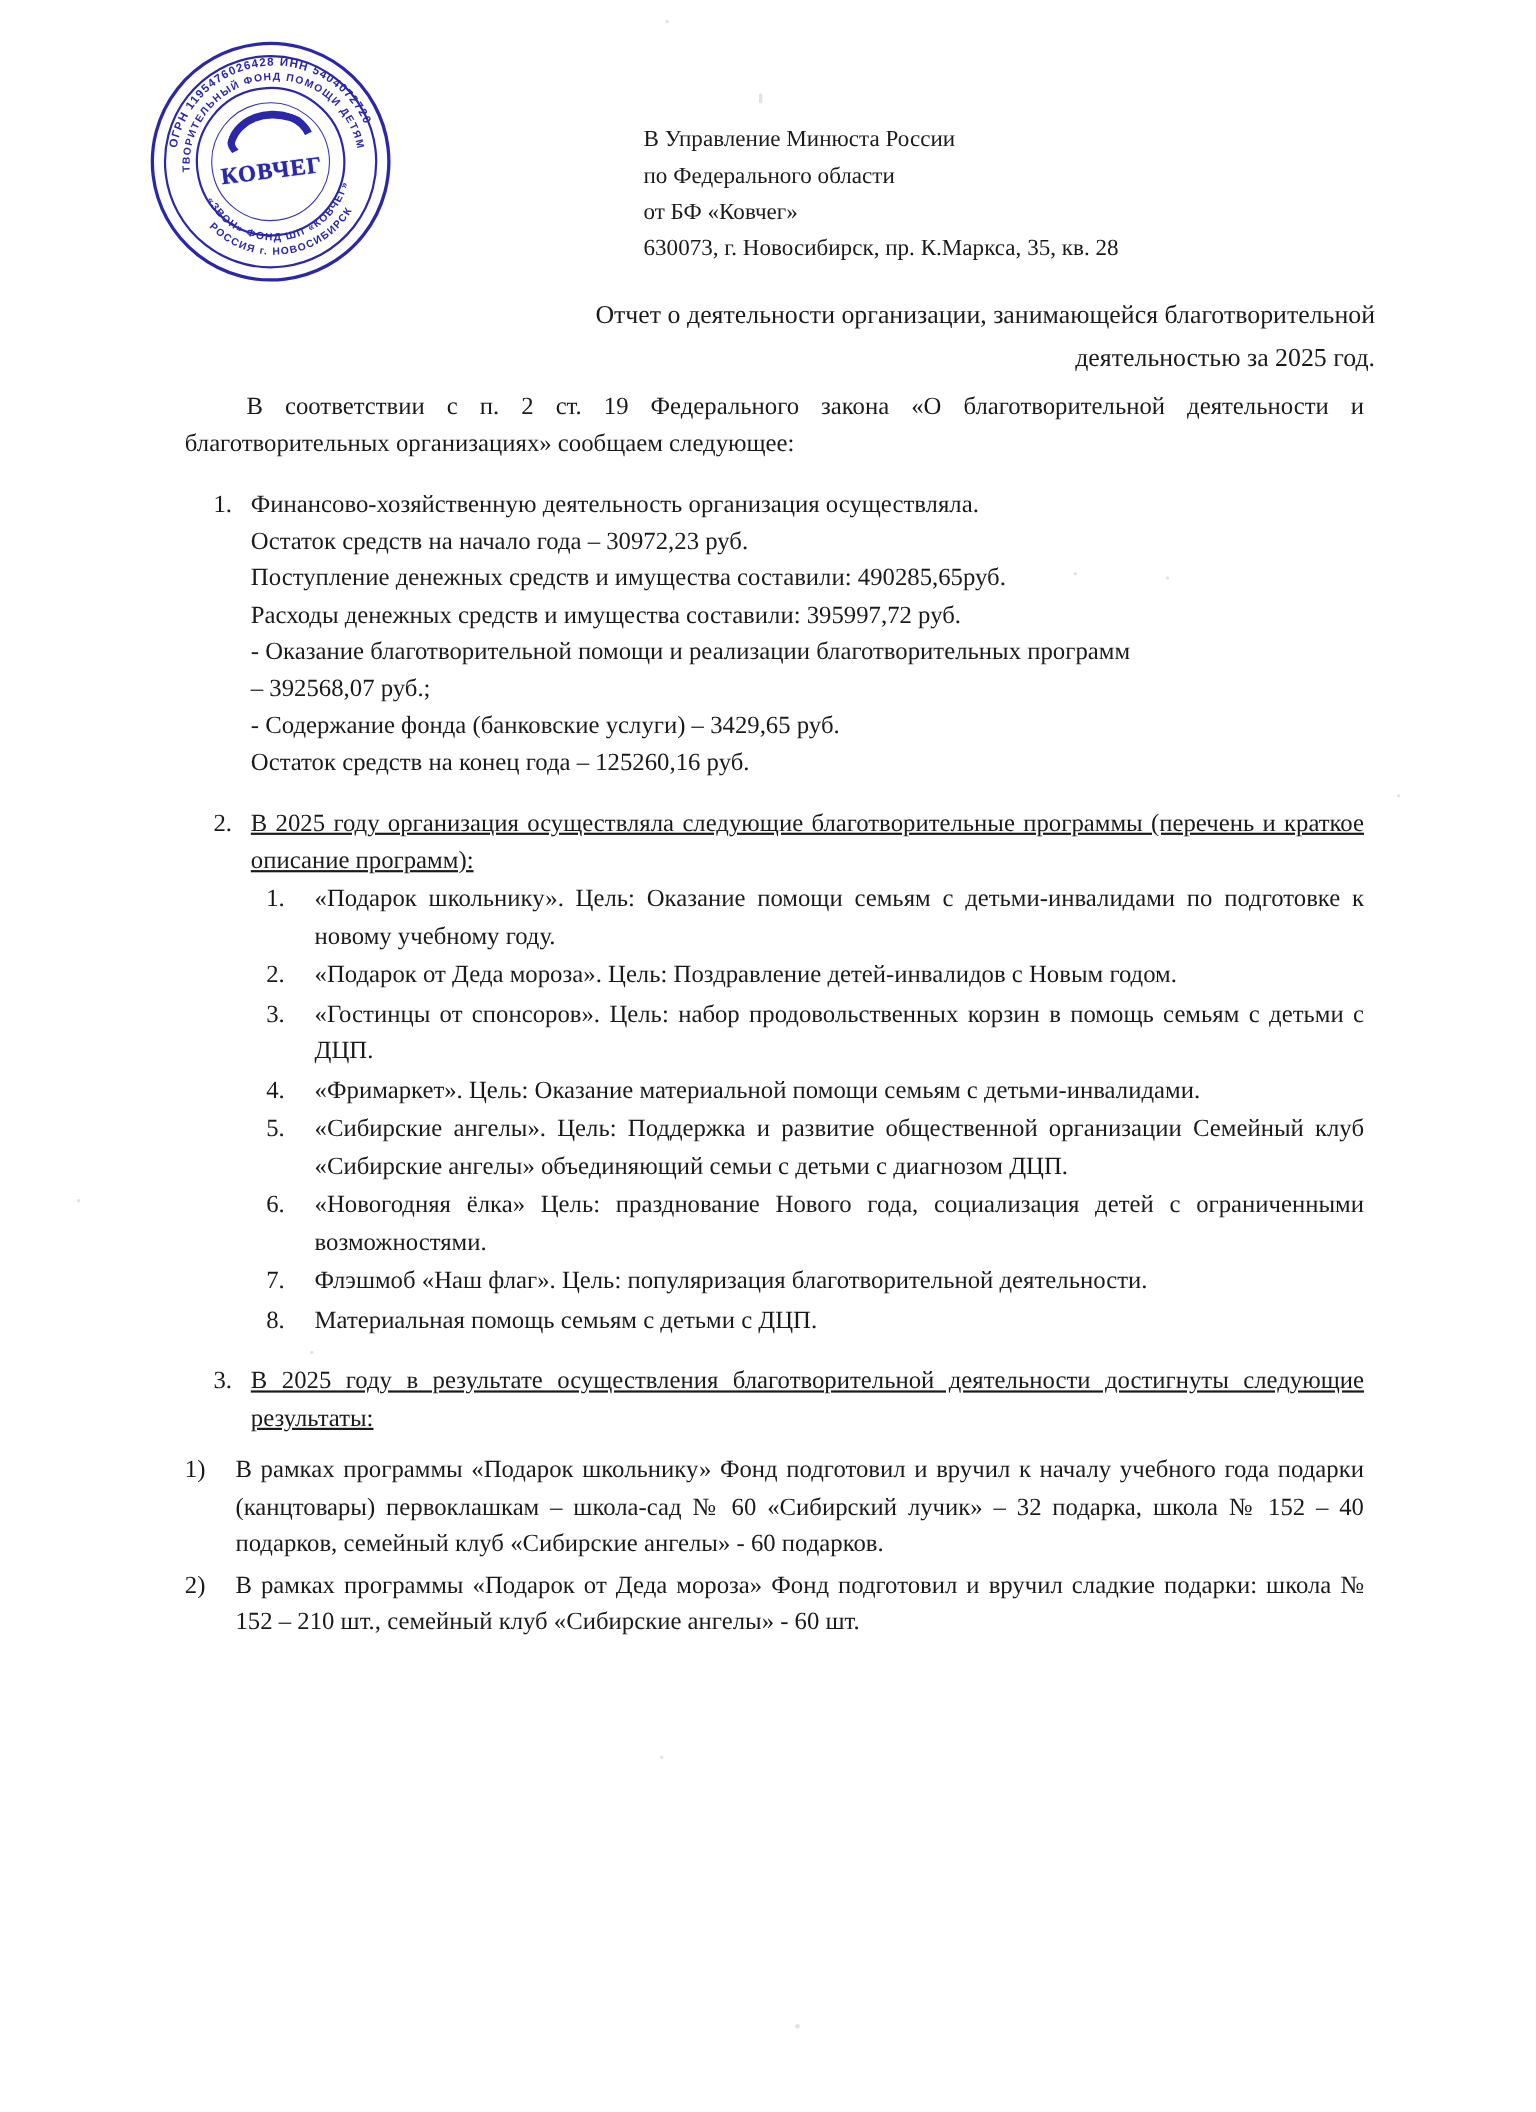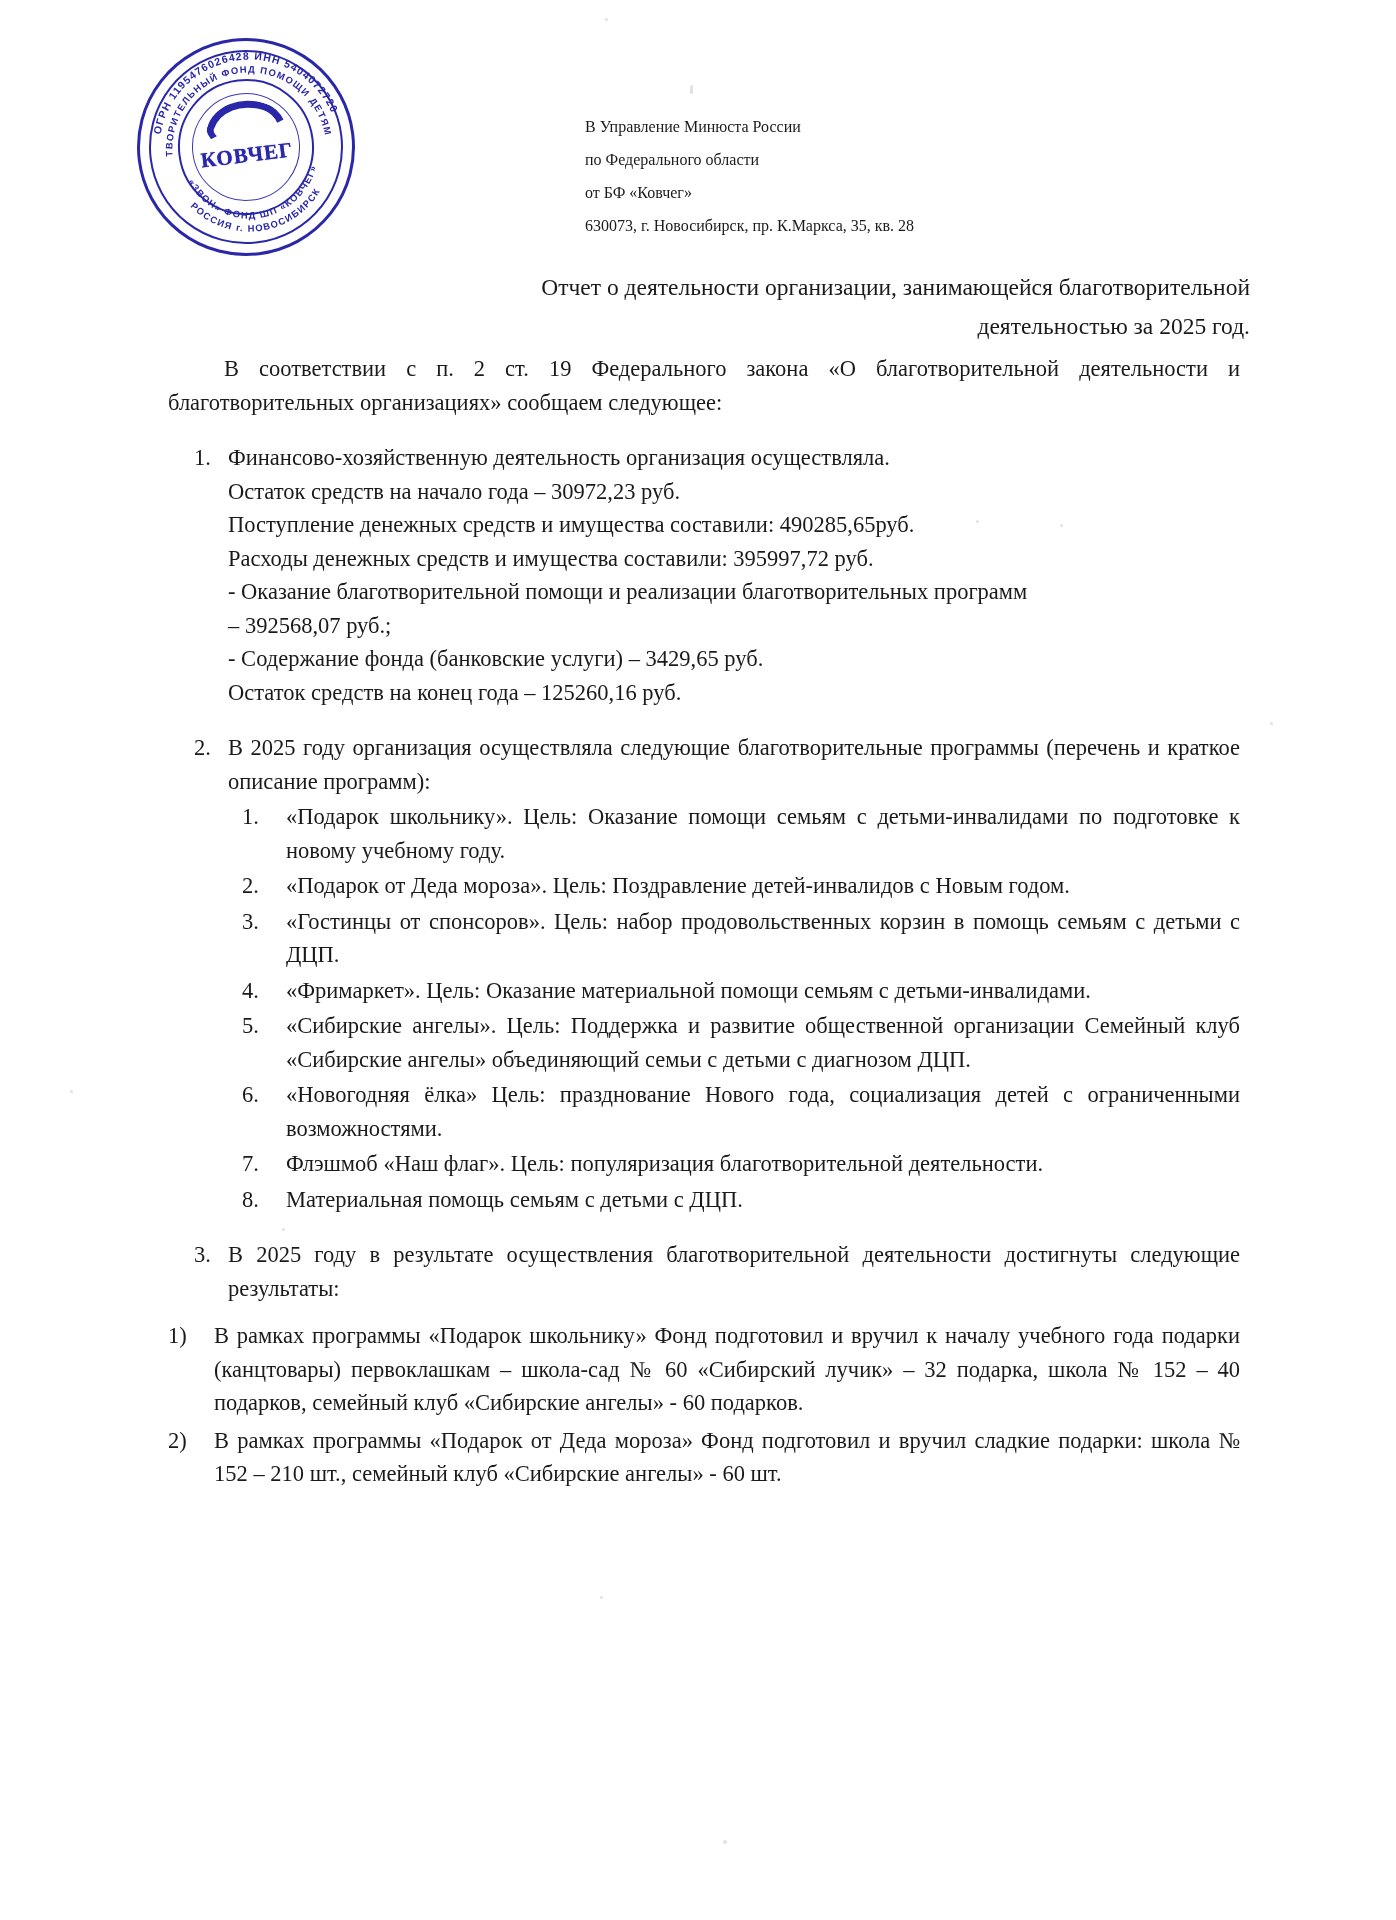--- a/index.html
+++ b/index.html
@@ -96,21 +96,21 @@
     font-size: 9.4px;
     letter-spacing: 1.3px;
   }
 
   
   .addressee {
     position: absolute;
     left: 585px;
     top: 110px;
     width: 520px;
-    font-size: 16px;
+    font-size: 21px;
     line-height: 33px;
   }
   .addressee div { white-space: nowrap; }
 
   
   .doc-title {
     position: absolute;
     left: 150px;
     top: 268px;
     width: 1100px;
@@ -144,21 +144,21 @@
     margin-top: 22px;
   }
   .lvl1 > li .marker {
     position: absolute;
     left: 26px;
     top: 0;
     width: 34px;
     text-align: left;
   }
   .lvl1 .line { display: block; }
-  .lvl1 .just { text-align: justify; }
+  .lvl1 .just { text-align: justify; text-decoration: underline; }
 
   .lvl2 {
     margin: 0;
     padding: 0;
     list-style: none;
   }
   .lvl2 > li {
     position: relative;
     padding-left: 58px;
     margin-top: 2px;

